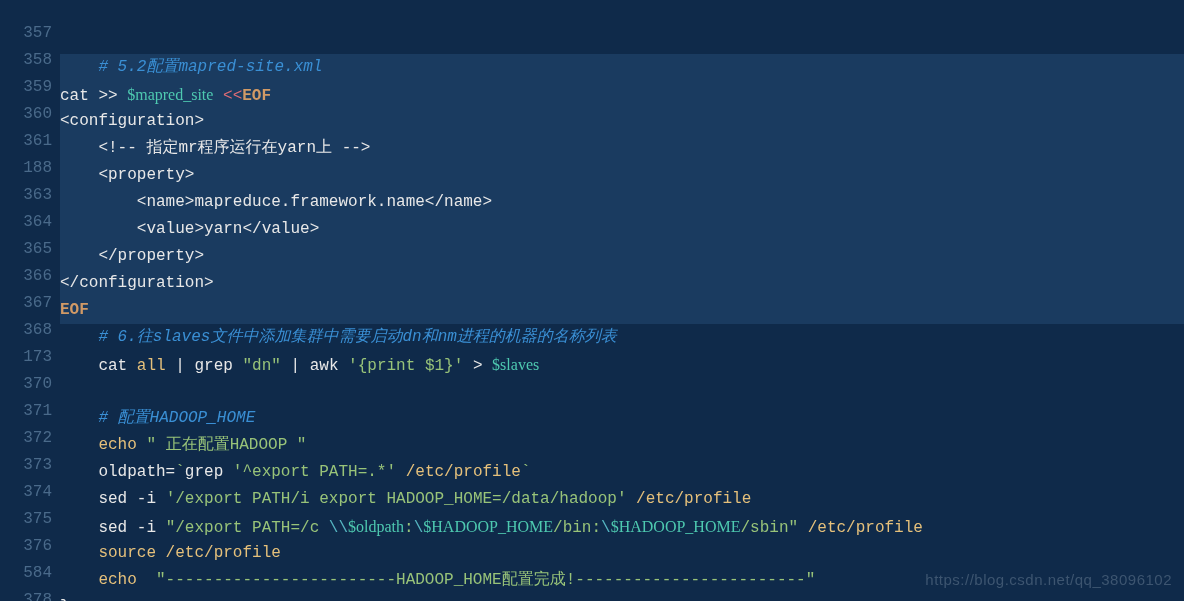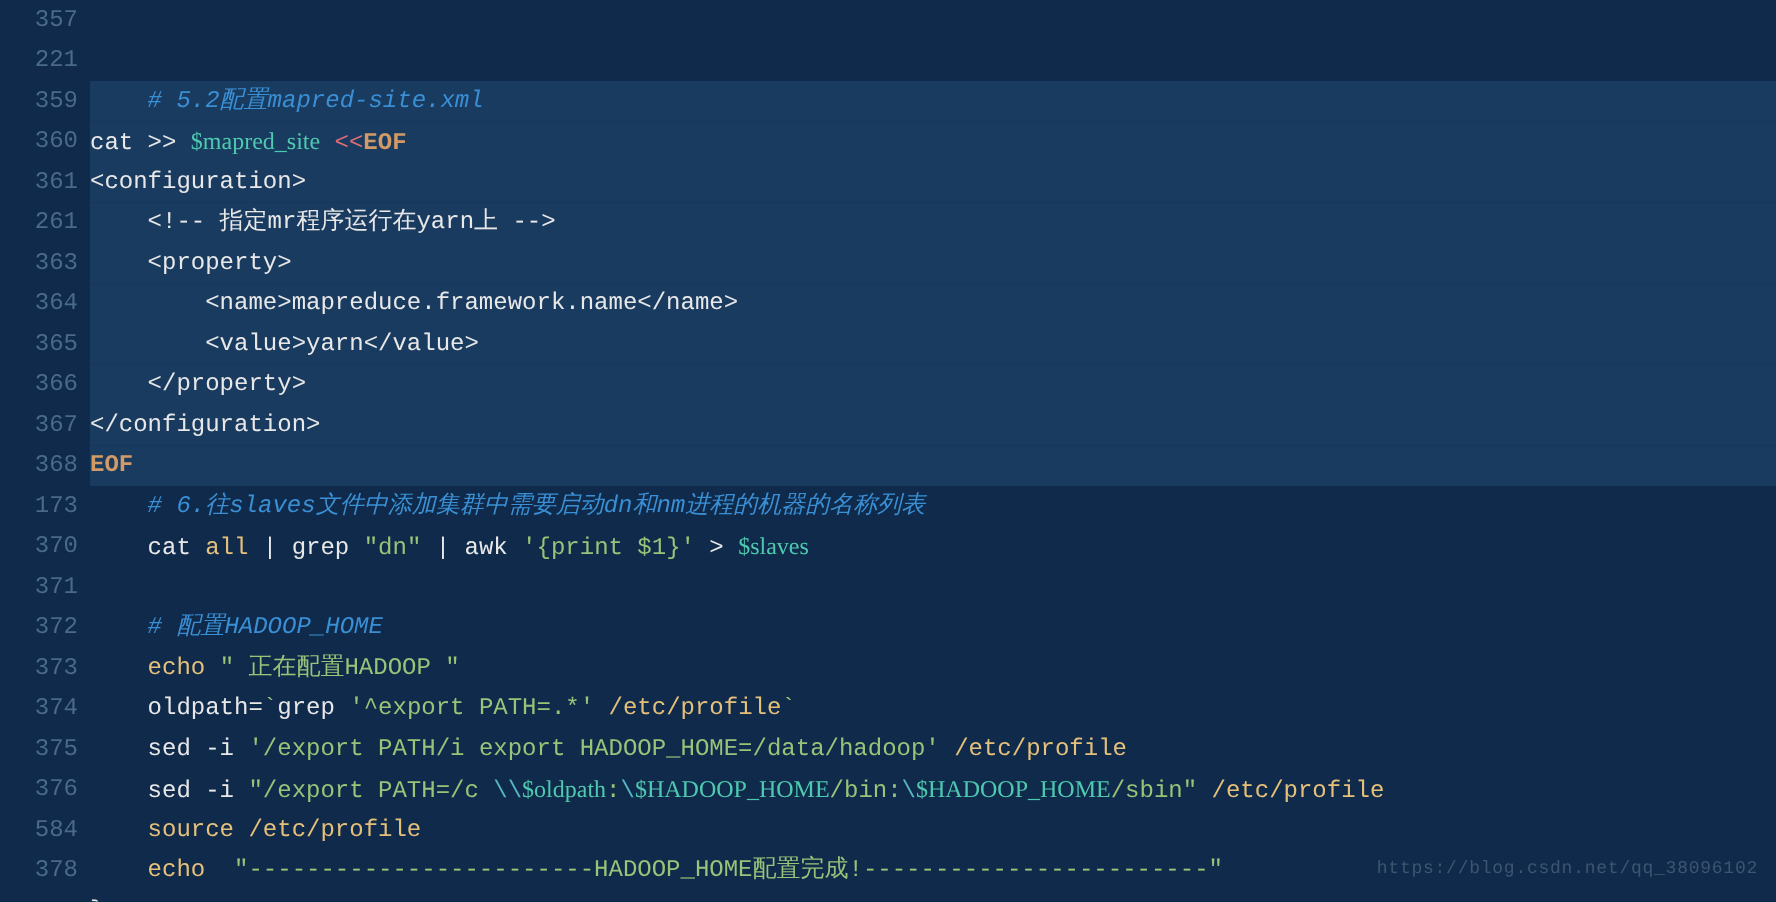--- a/index.html
+++ b/index.html
@@ -18,20 +18,21 @@
     height: 601px;
   }
   .gutter {
     background: #0f2a4a;
     color: #4a6a8a;
     padding: 0 8px 0 0;
     text-align: right;
     width: 52px;
     user-select: none;
     flex-shrink: 0;
+    margin-top: 20px;
   }
   .gutter div {
     height: 27px;
   }
   .code {
     flex: 1;
     white-space: pre;
     position: relative;
   }
   .line {
@@ -48,36 +49,36 @@
   .c-red     { color: #e06c75; }
   .c-yellow  { color: #e5c07b; }
   .c-green   { color: #98c379; }
   .c-cyan    { color: #56b6c2; }
   .c-gold    { color: #d19a66; font-weight: bold; }
   .watermark {
     position: absolute;
     right: 12px;
     bottom: 8px;
     color: #3d5570;
-    font-size: 12px;
-    font-family: Liberation Mono, monospace;
+    font-size: 15px;
+    font-family: Liberation Sans, sans-serif;
     letter-spacing: 0.5px;
   }
 </style>
 </head>
 <body>
 
 <div class="editor">
   <div class="gutter" id="gutter">
       <div>357</div>
-      <div>221</div>
+      <div>358</div>
       <div>359</div>
       <div>360</div>
       <div>361</div>
-      <div>261</div>
+      <div>188</div>
       <div>363</div>
       <div>364</div>
       <div>365</div>
       <div>366</div>
       <div>367</div>
       <div>368</div>
       <div>173</div>
       <div>370</div>
       <div>371</div>
       <div>372</div>

